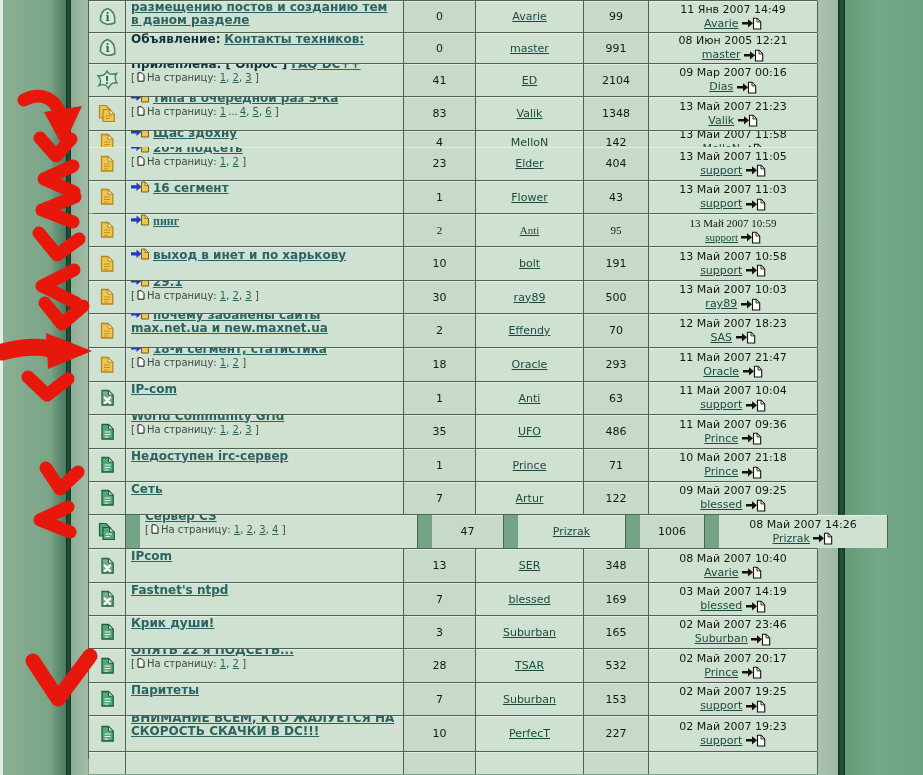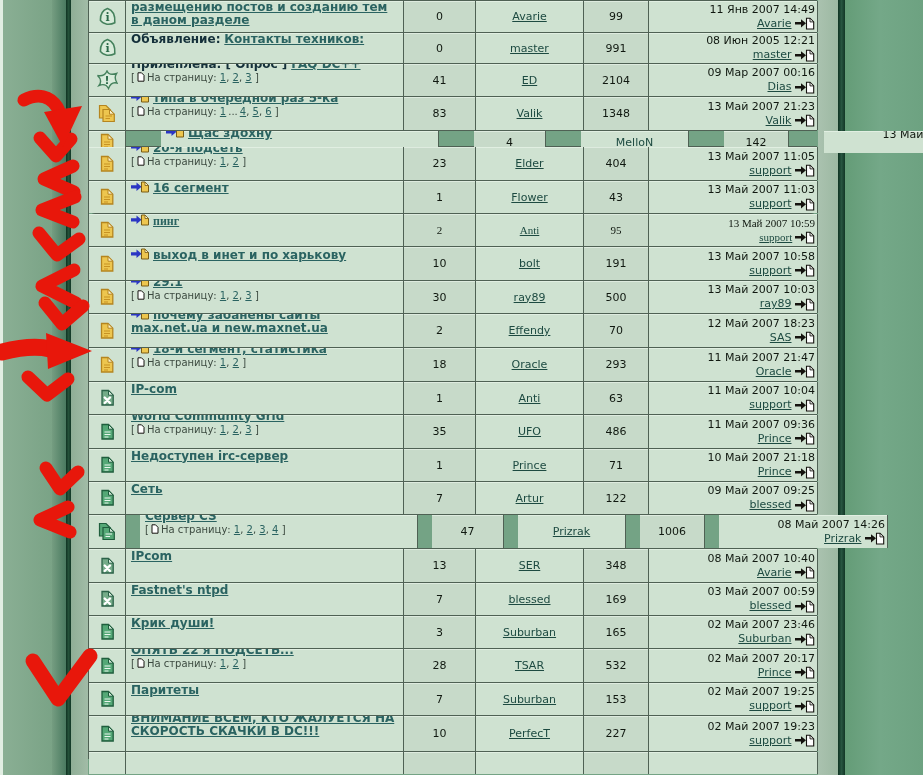--- a/index.html
+++ b/index.html
@@ -45,21 +45,21 @@
   .icon-cell{align-items:center;}
   .title-cell{padding:2px 4px 20px 5px;}
   .tline{line-height:13px;font-size:12px;}
   .prefix{font-weight:bold;color:#14303a;}
   a.title-link{font-weight:bold;color:#2a6361;text-decoration:underline;cursor:pointer;}
   a.page-link,{color:#2a6361;}
   .pagline{font-size:10px;color:#3c4a40;line-height:12px;margin-top:1px;white-space:nowrap;}
   .pagline a{color:#2a6361;text-decoration:underline;cursor:pointer;}
   .numtxt{font-size:11px;color:#101810;}
   a.author-link{font-size:11px;color:#1d4a41;text-decoration:underline;cursor:pointer;}
-  .lastpost-cell{font-size:11px;color:#101810;text-align:center;line-height:14px;padding:0 2px;align-items:flex-end;}
+  .lastpost-cell{font-size:11px;color:#101810;text-align:center;line-height:14px;padding:0 2px;}
   .lastpost-cell .l2{white-space:nowrap;}
   svg{display:inline-block;vertical-align:middle;}
   .tline svg{margin-right:3px;vertical-align:-1px;}
   .pagline svg{vertical-align:-1px;margin:0 2px;}
   .ellip{margin:0 2px;}
   
   #red-overlay{position:absolute;left:0;top:0;z-index:6;pointer-events:none;}
 </style>
 </head>
 <body>
@@ -191,21 +191,21 @@
       </div>
       <div class="cell lastpost-cell">
         <div>13 Май 2007 21:23</div>
         <div class="l2"><a class="author-link">Valik</a> <svg width="20" height="13" viewBox="0 0 20 13">
             <path d="M0 5 H6 V2.2 L11 6.3 L6 10.4 V7.6 H0 Z" fill="#15130f"></path>
             <path d="M11.5 1.2 H15 L18.7 4.9 V12 H11.5 Z" fill="#ffffff" stroke="#15130f" stroke-width="1.1"></path>
             <path d="M15 1.2 L15 4.9 L18.7 4.9 Z" fill="#ffffff" stroke="#15130f" stroke-width="0.9"></path>
           </svg></div>
       </div>
     </div>
-    <div class="row" style="height: 16px; gap: 35px;">
+    <div class="row" style="height: 16px;">
       <div class="cell icon-cell">
         <svg width="16" height="18" viewBox="0 0 16 18">
           <path d="M2.5 1.5 H9 L13.8 6.2 V16 H2.5 Z" fill="#edc64f" stroke="#b5851f" stroke-width="1.3"></path>
           <path d="M9 1.5 L9 6.2 L13.8 6.2 Z" fill="#fbf2cd" stroke="#b5851f" stroke-width="1"></path>
           <path d="M5 9 H11 M5 11.5 H11 M5 14 H9" stroke="#c79223" stroke-width="1"></path>
         </svg>
       </div>
       <div class="cell title-cell">
         <div class="tline"><svg width="19" height="12" viewBox="0 0 19 12">
             <path d="M0 4.2 H5.5 V1.6 L10.5 5.8 L5.5 10 V7.4 H0 Z" fill="#2b36c4"></path>
@@ -666,21 +666,21 @@
       <div class="cell num center">
         <span class="numtxt">7</span>
       </div>
       <div class="cell center">
         <a class="author-link">blessed</a>
       </div>
       <div class="cell num center">
         <span class="numtxt">169</span>
       </div>
       <div class="cell lastpost-cell">
-        <div>03 Май 2007 00:59</div>
+        <div>03 Май 2007 14:19</div>
         <div class="l2"><a class="author-link">blessed</a> <svg width="20" height="13" viewBox="0 0 20 13">
             <path d="M0 5 H6 V2.2 L11 6.3 L6 10.4 V7.6 H0 Z" fill="#15130f"></path>
             <path d="M11.5 1.2 H15 L18.7 4.9 V12 H11.5 Z" fill="#ffffff" stroke="#15130f" stroke-width="1.1"></path>
             <path d="M15 1.2 L15 4.9 L18.7 4.9 Z" fill="#ffffff" stroke="#15130f" stroke-width="0.9"></path>
           </svg></div>
       </div>
     </div>
     <div class="row" style="height: 33px;">
       <div class="cell icon-cell">
         <svg width="15" height="18" viewBox="0 0 15 18">

